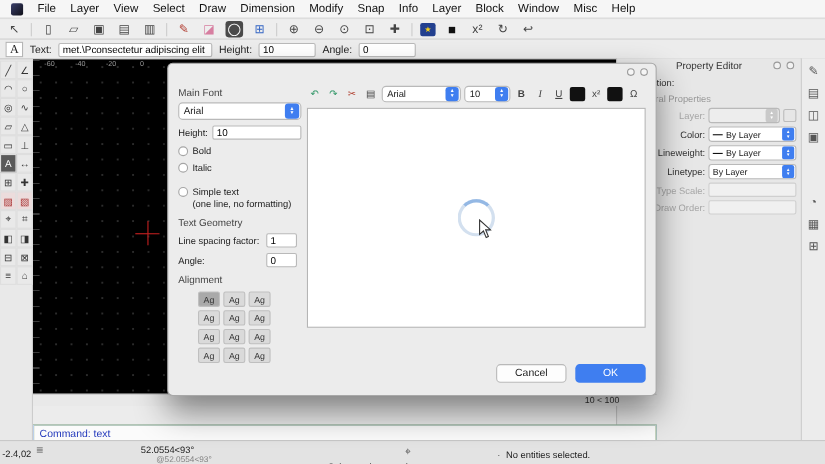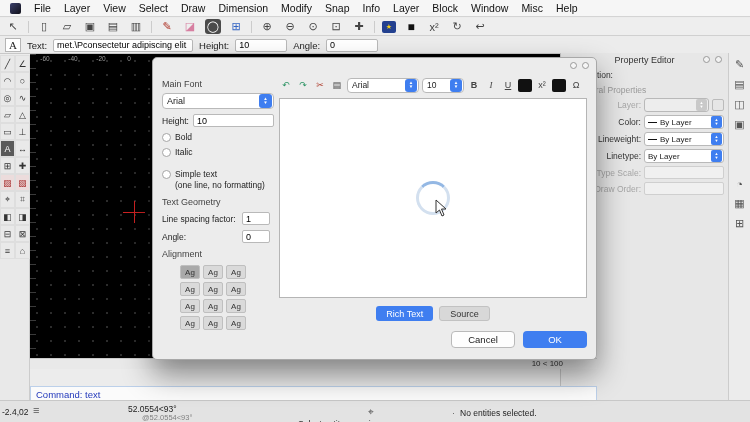--- a/index.html
+++ b/index.html
@@ -385,24 +385,20 @@
         <span class="ebtn blacksq"></span>
         <span class="ebtn">Ω</span>
       </div>
       <div class="ed-area">
         <div class="spinner">
           <svg class="cursor" width="12" height="18" viewBox="0 0 12 18">
             <path d="M1 1 L1 14 L4.5 11 L7 17 L9 16 L6.5 10 L11 10 Z" fill="#ffffff" stroke="#333333" stroke-width="1"></path>
           </svg>
         </div>
       </div>
-      <div class="tabs">
-        <span class="tab active">Rich Text</span>
-        <span class="tab inactive">Source</span>
-      </div>
       <div class="dlg-buttons">
         <span class="btn cancel">Cancel</span>
         <span class="btn ok">OK</span>
       </div>
     </div>
   </div>
 
 </div>
 
 </body></html>

